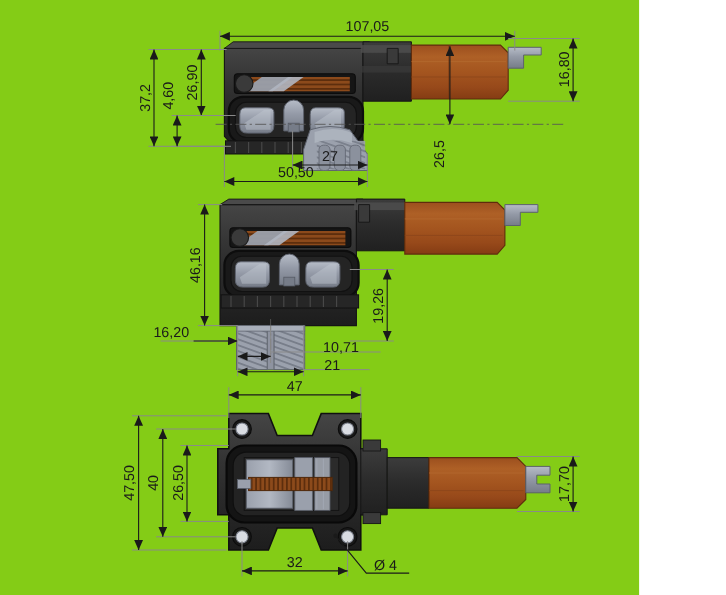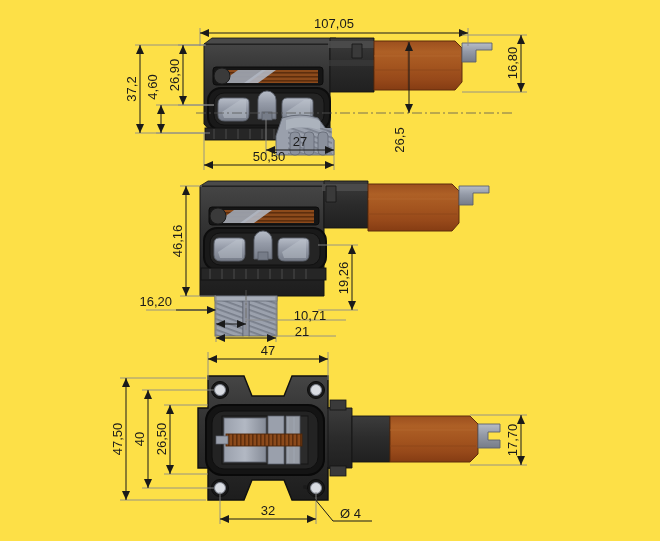--- a/index.html
+++ b/index.html
@@ -1,17 +1,17 @@
 <!DOCTYPE html>
 <html><head>
 <meta charset="utf-8">
 <style>
   html,body{margin:0;padding:0;background:#ffffff;}
   body{width:660px;height:541px;font-family:"Liberation Sans",sans-serif;overflow:hidden;}
-  #stage{position:relative;width:660px;height:541px;background:#fde047;}
+  #stage{position:relative;width:581px;height:541px;background:#84cc16;}
   svg.layer{position:absolute;left:0;top:0;width:660px;height:541px;}
   .dimtext{font-family:"Liberation Sans",sans-serif;font-size:13px;fill:#1a1a1a;}
   .dimline{stroke:#1a1a1a;stroke-width:1;fill:none;}
   .extline{stroke:#8a8a8a;stroke-width:0.9;fill:none;}
   .centerline{stroke:#555;stroke-width:0.8;fill:none;stroke-dasharray:10 3 2 3;}
   .leader{stroke:#1a1a1a;stroke-width:1;fill:none;}
   .arrowfill{fill:#1a1a1a;}
 </style>
 </head>
 <body>

